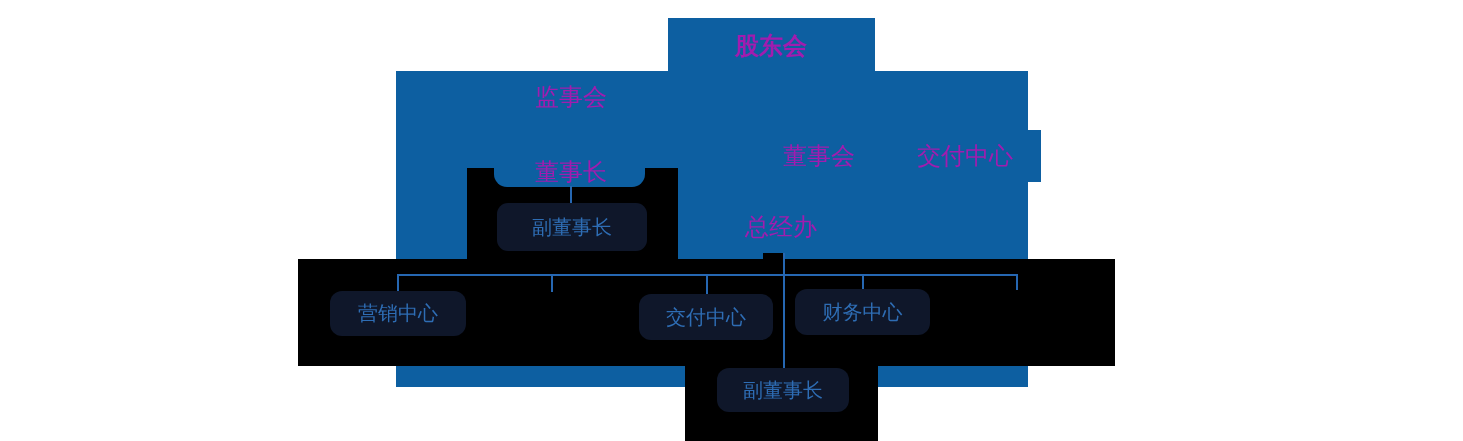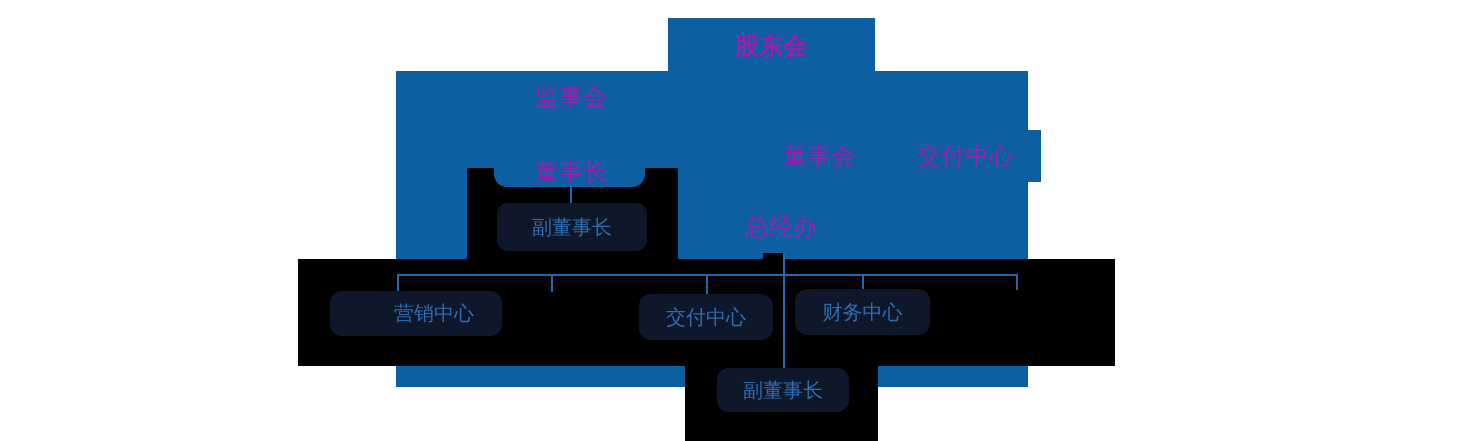--- a/index.html
+++ b/index.html
@@ -50,21 +50,21 @@
     border-radius: 12px;
     color: #2e6db4;
     font-size: 20px;
     display: flex;
     align-items: center;
     justify-content: center;
     white-space: nowrap;
     z-index: 5;
   }
   #box-vice      { left: 497px; top: 203px; width: 150px; height: 48px; border-radius: 11px; }
-  #box-marketing { left: 330px; top: 291px; width: 136px; height: 45px; padding-left: 36px; }
+  #box-marketing { left: 330px; top: 291px; width: 136px; height: 45px; }
   #box-rnd       { left: 484px; top: 290px; width: 135px; height: 46px; }
   #box-delivery  { left: 639px; top: 294px; width: 134px; height: 46px; }
   #box-finance   { left: 795px; top: 289px; width: 135px; height: 46px; }
   #box-hr        { left: 948px; top: 289px; width: 139px; height: 46px; }
   #box-wuhan     { left: 717px; top: 368px; width: 132px; height: 44px; }
 
   
   .wlabel {
     position: absolute;
     color: #a21caf;

